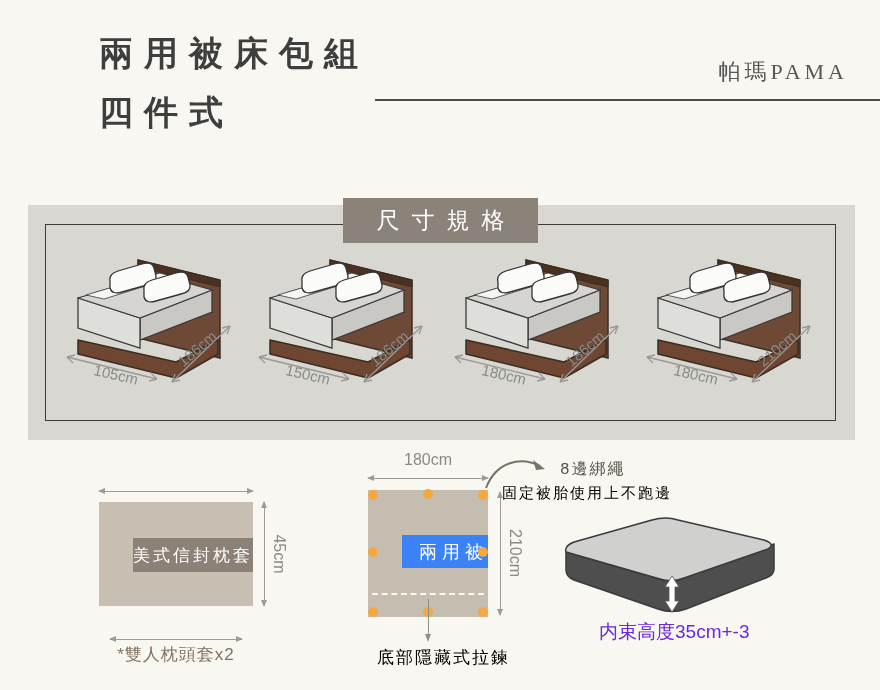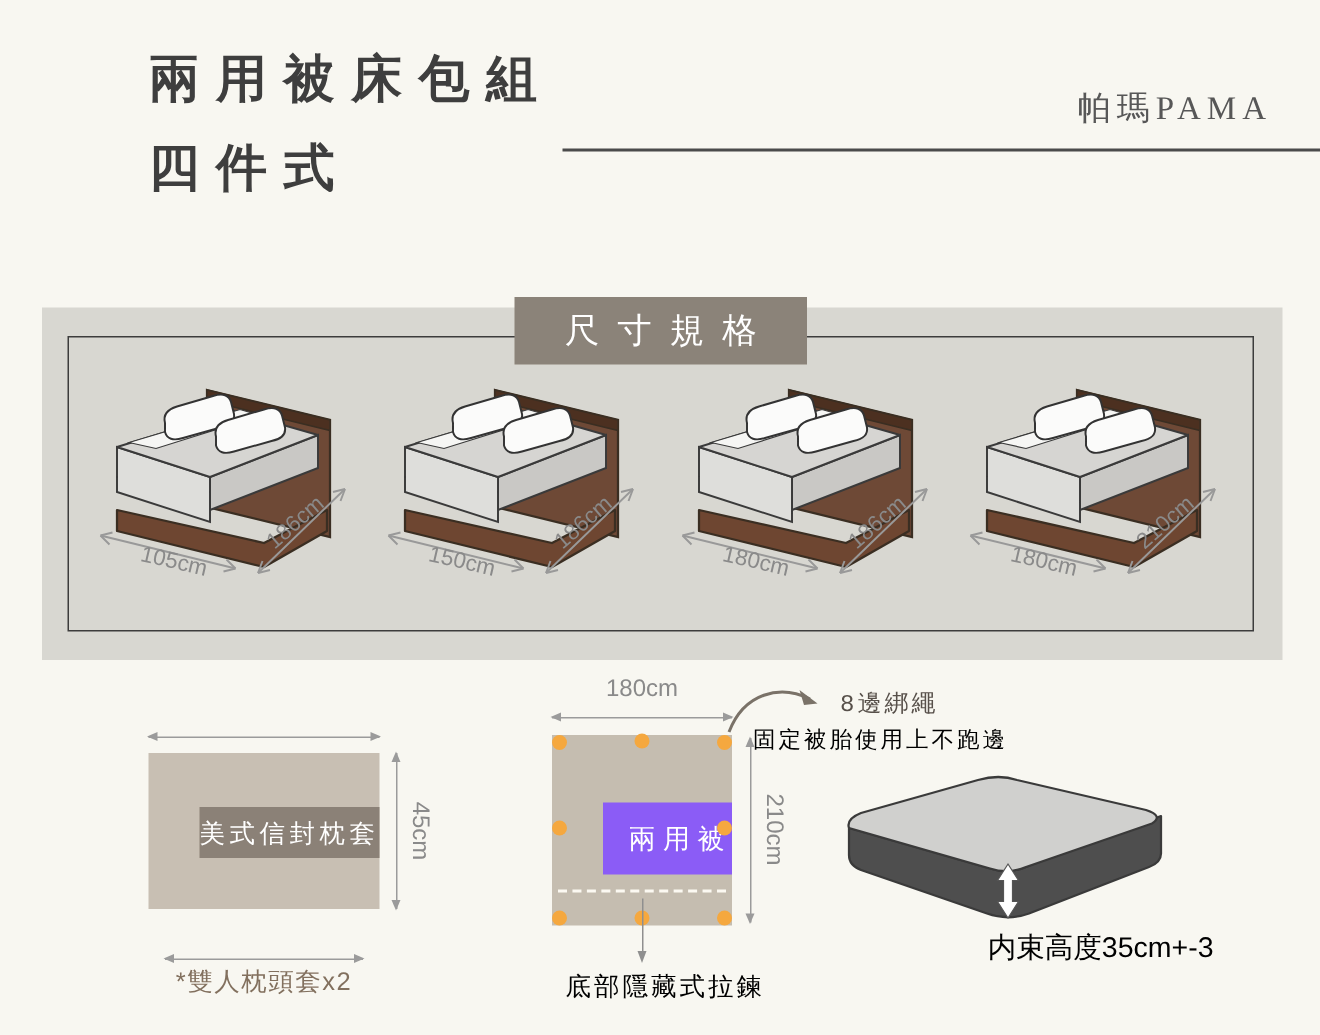--- a/index.html
+++ b/index.html
@@ -48,27 +48,27 @@
 
   
   .pillow-rect{position:absolute;left:99px;top:502px;width:154px;height:104px;background:#c8bfb3;}
   .fab-band{position:absolute;left:0;right:0;display:flex;align-items:center;justify-content:flex-end;
             color:#fff;letter-spacing:3px;margin-left:34px;}
   .pillow-rect .fab-band{top:36px;height:34px;background:#8b8177;font-size:17px;}
   .note{position:absolute;color:#82705e;font-size:17px;text-align:center;letter-spacing:1px;}
 
   
   .quilt-rect{position:absolute;left:368px;top:490px;width:120px;height:127px;background:#c5bdb0;}
-  .quilt-rect .fab-band{top:45px;height:48px;background:#8b5cf6;font-size:18px;letter-spacing:5px;}
+  .quilt-rect .fab-band{top:45px;height:33px;background:#3b82f6;font-size:18px;letter-spacing:5px;}
   .dot{position:absolute;width:10px;height:10px;border-radius:50%;background:#f5a83f;transform:translate(-50%,-50%);}
   .dashed-line{position:absolute;left:4px;right:4px;top:103px;border-top:2px dashed #fffdf6;opacity:.95;}
   .annot{position:absolute;color:#000000;font-size:15px;letter-spacing:2px;white-space:nowrap;}
 
   
-  .height-note{position:absolute;left:599px;top:619px;width:210px;text-align:right;color:#000000;font-size:19px;}
+  .height-note{position:absolute;left:599px;top:619px;width:210px;text-align:left;color:#6d28d9;font-size:19px;}
 </style>
 </head>
 <body>
 
 <div class="canvas">
 
   <div class="title">
     <div>兩用被床包組</div>
     <div>四件式</div>
   </div>

